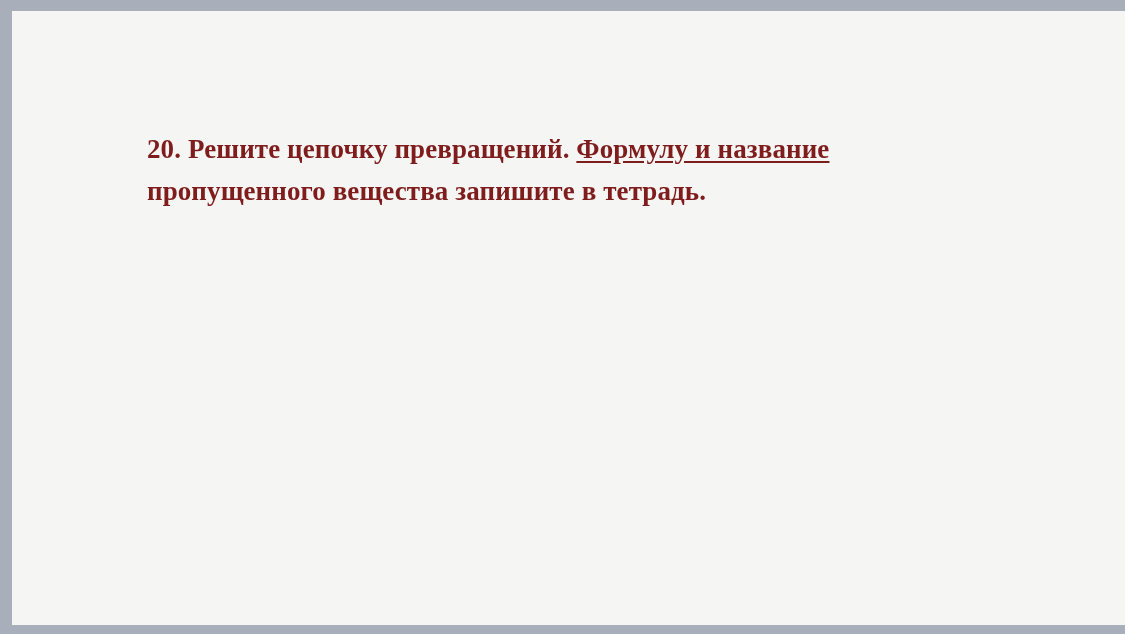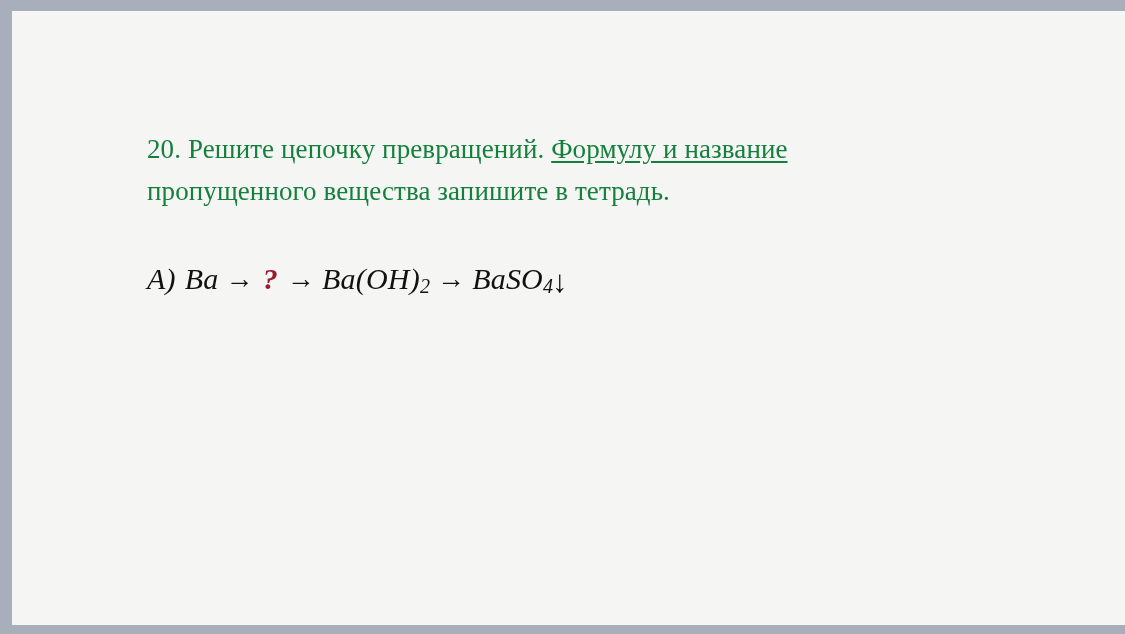--- a/index.html
+++ b/index.html
@@ -72,24 +72,24 @@
 
   
   .content {
     position: absolute;
     left: 135px;
     top: 90px;
     width: 820px;
   }
 
   .prompt {
-    font-weight: normal;
+    font-weight: bold;
     font-size: 27px;
     line-height: 42px;
-    color: #15803d;
+    color: #7f1d1d;
     letter-spacing: 0.1px;
     max-width: 790px;
   }
   .prompt .u {
     text-decoration: underline;
     text-underline-offset: 3px;
   }
 
   .chains {
     margin-top: 42px;
@@ -151,19 +151,18 @@
   <div class="edge edge-bottom-hair2"></div>
 
   <div class="canvas">
 
     <div class="content">
 
       <p class="prompt"><span>20.</span><span> Решите цепочку превращений. </span><span class="u">Формулу и название</span><span> пропущенного вещества запишите в тетрадь.</span></p>
 
       <div class="chains">
 
-        <div class="chain"><span class="lbl">А)</span><span>Ba</span><span class="arrow">→</span><span class="q">?</span><span class="arrow">→</span><span>Ba(OH)</span><sub>2</sub><span class="arrow">→</span><span>BaSO</span><sub>4</sub><span class="down">↓</span></div>
 
 
       </div>
     </div>
   </div>
 </div>
 
 </body></html>

